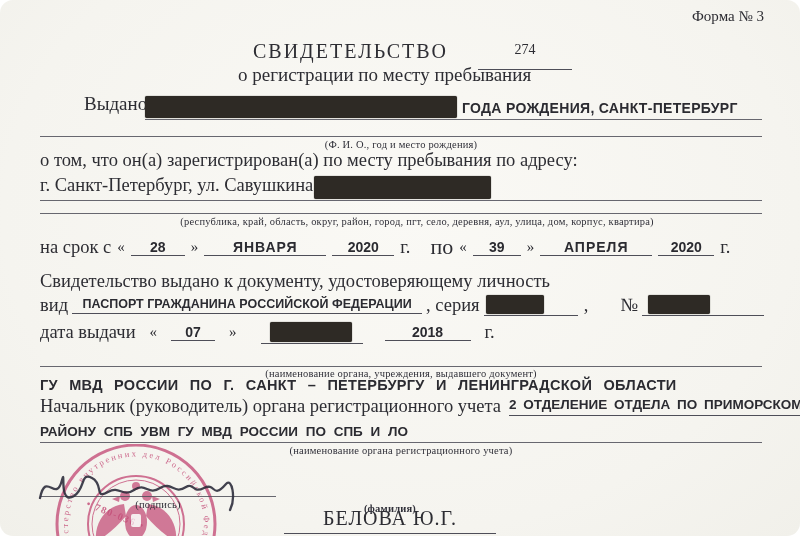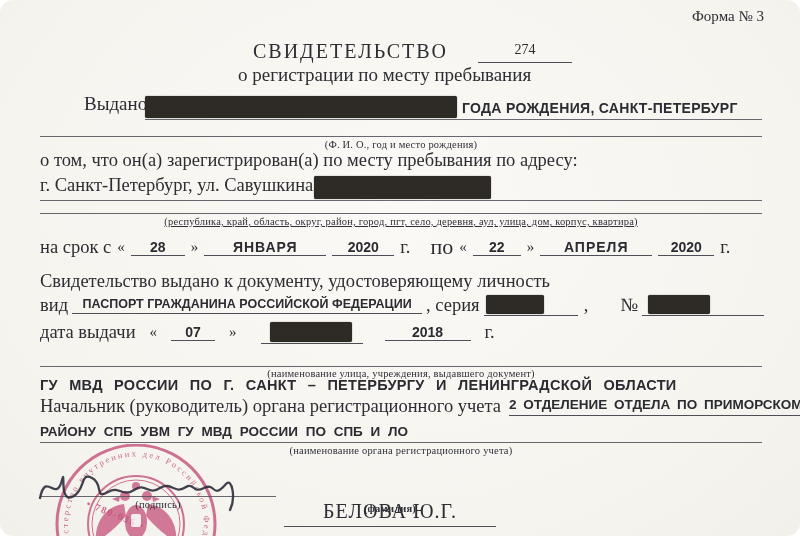--- a/index.html
+++ b/index.html
@@ -22,50 +22,50 @@
   svg text{font-family:"Liberation Serif","DejaVu Serif",serif;}
 </style>
 </head>
 <body>
 
 <div class="page">
 
   <div class="abs" style="top:8px;right:36px;font-size:15px;">Форма № 3</div>
 
   <div class="abs" style="top:40px;left:253px;font-size:20px;letter-spacing:2px;">СВИДЕТЕЛЬСТВО</div>
-  <div class="abs cell" style="top:42px;left:478px;width:94px;font-size:14px;padding-bottom:4px;">274</div>
+  <div class="abs cell" style="top:42px;left:478px;width:94px;font-size:14px;padding-bottom:11px;">274</div>
   <div class="abs" style="top:64px;left:238px;font-size:19px;">о регистрации по месту пребывания</div>
 
   <div class="abs" style="top:93px;left:84px;font-size:19px;">Выдано</div>
   <div class="redact" style="top:96px;left:145px;width:312px;height:22px;"></div>
   <div class="abs fill" style="top:100px;left:462px;font-size:14px;letter-spacing:.3px;">ГОДА РОЖДЕНИЯ, САНКТ-ПЕТЕРБУРГ</div>
   <div class="rule" style="top:119px;left:145px;width:617px;"></div>
 
   <div class="rule" style="top:136px;left:40px;width:722px;"></div>
   <div class="abs caption" style="top:139px;left:40px;width:722px;">(Ф. И. О., год и место рождения)</div>
 
   <div class="abs" style="top:150px;left:40px;font-size:18.5px;">о том, что он(а) зарегистрирован(а) по месту пребывания по адресу:</div>
 
   <div class="abs" style="top:175px;left:40px;font-size:18.5px;">г. Санкт-Петербург, ул. Савушкина, дом</div>
   <div class="redact" style="top:176px;left:314px;width:177px;height:23px;"></div>
   <div class="rule" style="top:200px;left:40px;width:722px;"></div>
   <div class="rule" style="top:213px;left:40px;width:722px;"></div>
-  <div class="abs caption" style="top:216px;left:40px;width:722px;text-decoration:underline;">(республика, край, область, округ, район, город, пгт, село, деревня, аул, улица, дом, корпус, квартира)</div>
+  <div class="abs caption" style="top:216px;left:56px;width:722px;">(республика, край, область, округ, район, город, пгт, село, деревня, аул, улица, дом, корпус, квартира)</div>
 
   <div class="abs row" style="top:234px;left:40px;width:724px;gap:6px;">
     <span style="font-size:18.5px;white-space:nowrap;">на срок с</span>
     <span class="q">«</span>
     <span class="cell fill" style="width:54px;font-size:14px;">28</span>
     <span class="q">»</span>
     <span class="cell fill" style="width:122px;font-size:14px;letter-spacing:1px;">ЯНВАРЯ</span>
     <span class="cell fill" style="width:62px;font-size:14px;">2020</span>
     <span style="font-size:18.5px;">г.</span>
     <span style="font-size:22px;margin-left:14px;">по</span>
     <span class="q">«</span>
-    <span class="cell fill" style="width:48px;font-size:14px;">22</span>
+    <span class="cell fill" style="width:48px;font-size:14px;">39</span>
     <span class="q">»</span>
     <span class="cell fill" style="width:112px;font-size:14px;letter-spacing:1px;">АПРЕЛЯ</span>
     <span class="cell fill" style="width:56px;font-size:14px;">2020</span>
     <span style="font-size:18.5px;">г.</span>
   </div>
 
   <div class="abs" style="top:271px;left:40px;font-size:18.5px;">Свидетельство выдано к документу, удостоверяющему личность</div>
 
   <div class="abs row" style="top:294px;left:40px;width:724px;gap:4px;">
     <span style="font-size:18.5px;">вид</span>
@@ -89,21 +89,21 @@
     <span class="q">»</span>
     <span class="cell" style="width:102px;height:22px;margin-left:10px;">
       <span class="redact" style="left:9px;top:1px;width:82px;height:20px;"></span>
     </span>
     <span class="cell fill" style="width:86px;font-size:14px;margin-left:8px;">2018</span>
     <span style="font-size:18.5px;">г.</span>
   </div>
 
   <div class="abs fill" style="top:347px;left:40px;font-size:14.5px;letter-spacing:.3px;word-spacing:7px;margin-top:30px;">ГУ МВД РОССИИ ПО Г. САНКТ – ПЕТЕРБУРГУ И ЛЕНИНГРАДСКОЙ ОБЛАСТИ</div>
   <div class="rule" style="top:366px;left:40px;width:722px;"></div>
-  <div class="abs caption" style="top:368px;left:40px;width:722px;">(наименование улица, учреждения, выдавшего документ)</div>
+  <div class="abs caption" style="top:368px;left:40px;width:722px;">(наименование органа, учреждения, выдавшего документ)</div>
 
   <div class="abs row" style="top:396px;left:40px;width:724px;">
     <span style="font-size:18.5px;white-space:nowrap;">Начальник (руководитель) органа регистрационного учета</span>
     <span class="cell fill" style="flex:1;font-size:13.5px;word-spacing:3px;margin-left:8px;padding-bottom:3px;white-space:nowrap;">2 ОТДЕЛЕНИЕ ОТДЕЛА  ПО ПРИМОРСКОМУ</span>
   </div>
   <div class="abs fill" style="top:424px;left:40px;font-size:13.5px;word-spacing:4px;">РАЙОНУ СПБ УВМ  ГУ  МВД РОССИИ  ПО СПБ  И  ЛО</div>
   <div class="rule" style="top:442px;left:40px;width:722px;"></div>
   <div class="abs caption" style="top:445px;left:40px;width:722px;">(наименование органа регистрационного учета)</div>
 
   <svg class="abs" style="left:28px;top:444px;" width="190" height="180" viewBox="0 0 190 180">

